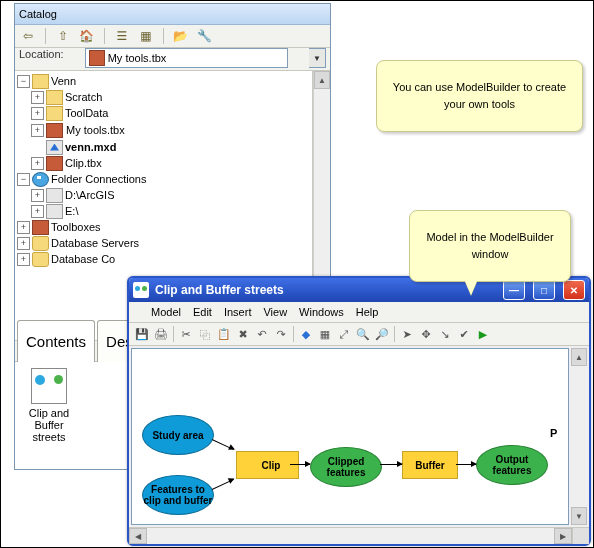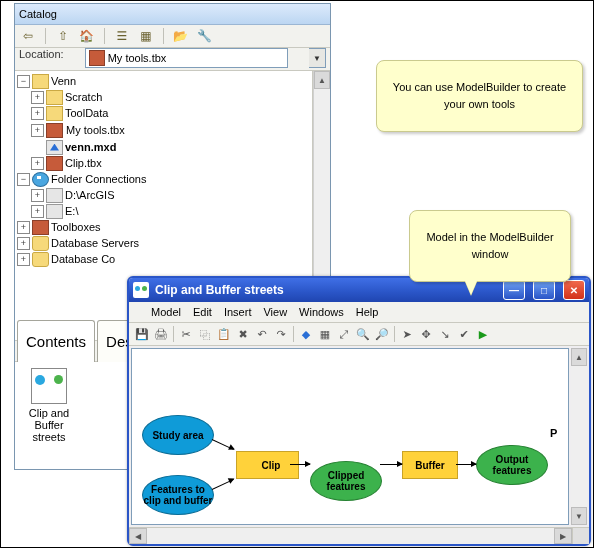--- a/index.html
+++ b/index.html
@@ -285,21 +285,21 @@
       <div class="canvas">
         <div class="node oval inp" style="left:10px;top:66px;">
               <span>Study area</span>
             </div>
         <div class="node oval inp" style="left:10px;top:126px;">
               <span>Features to clip and buffer</span>
             </div>
         <div class="node tool" style="left:104px;top:102px;padding-left:7px;">
               <span>Clip</span>
             </div>
-        <div class="node oval out" style="left:178px;top:112px;">
+        <div class="node oval out" style="left:178px;top:98px;">
               <span>Clipped features</span>
             </div>
         <div class="node tool" style="left:270px;top:102px;">
               <span>Buffer</span>
             </div>
         <div class="node oval out" style="left:344px;top:96px;">
               <span>Output features</span>
             </div>
         <div class="plabel" style="left:418px;top:78px;">P</div>
 

